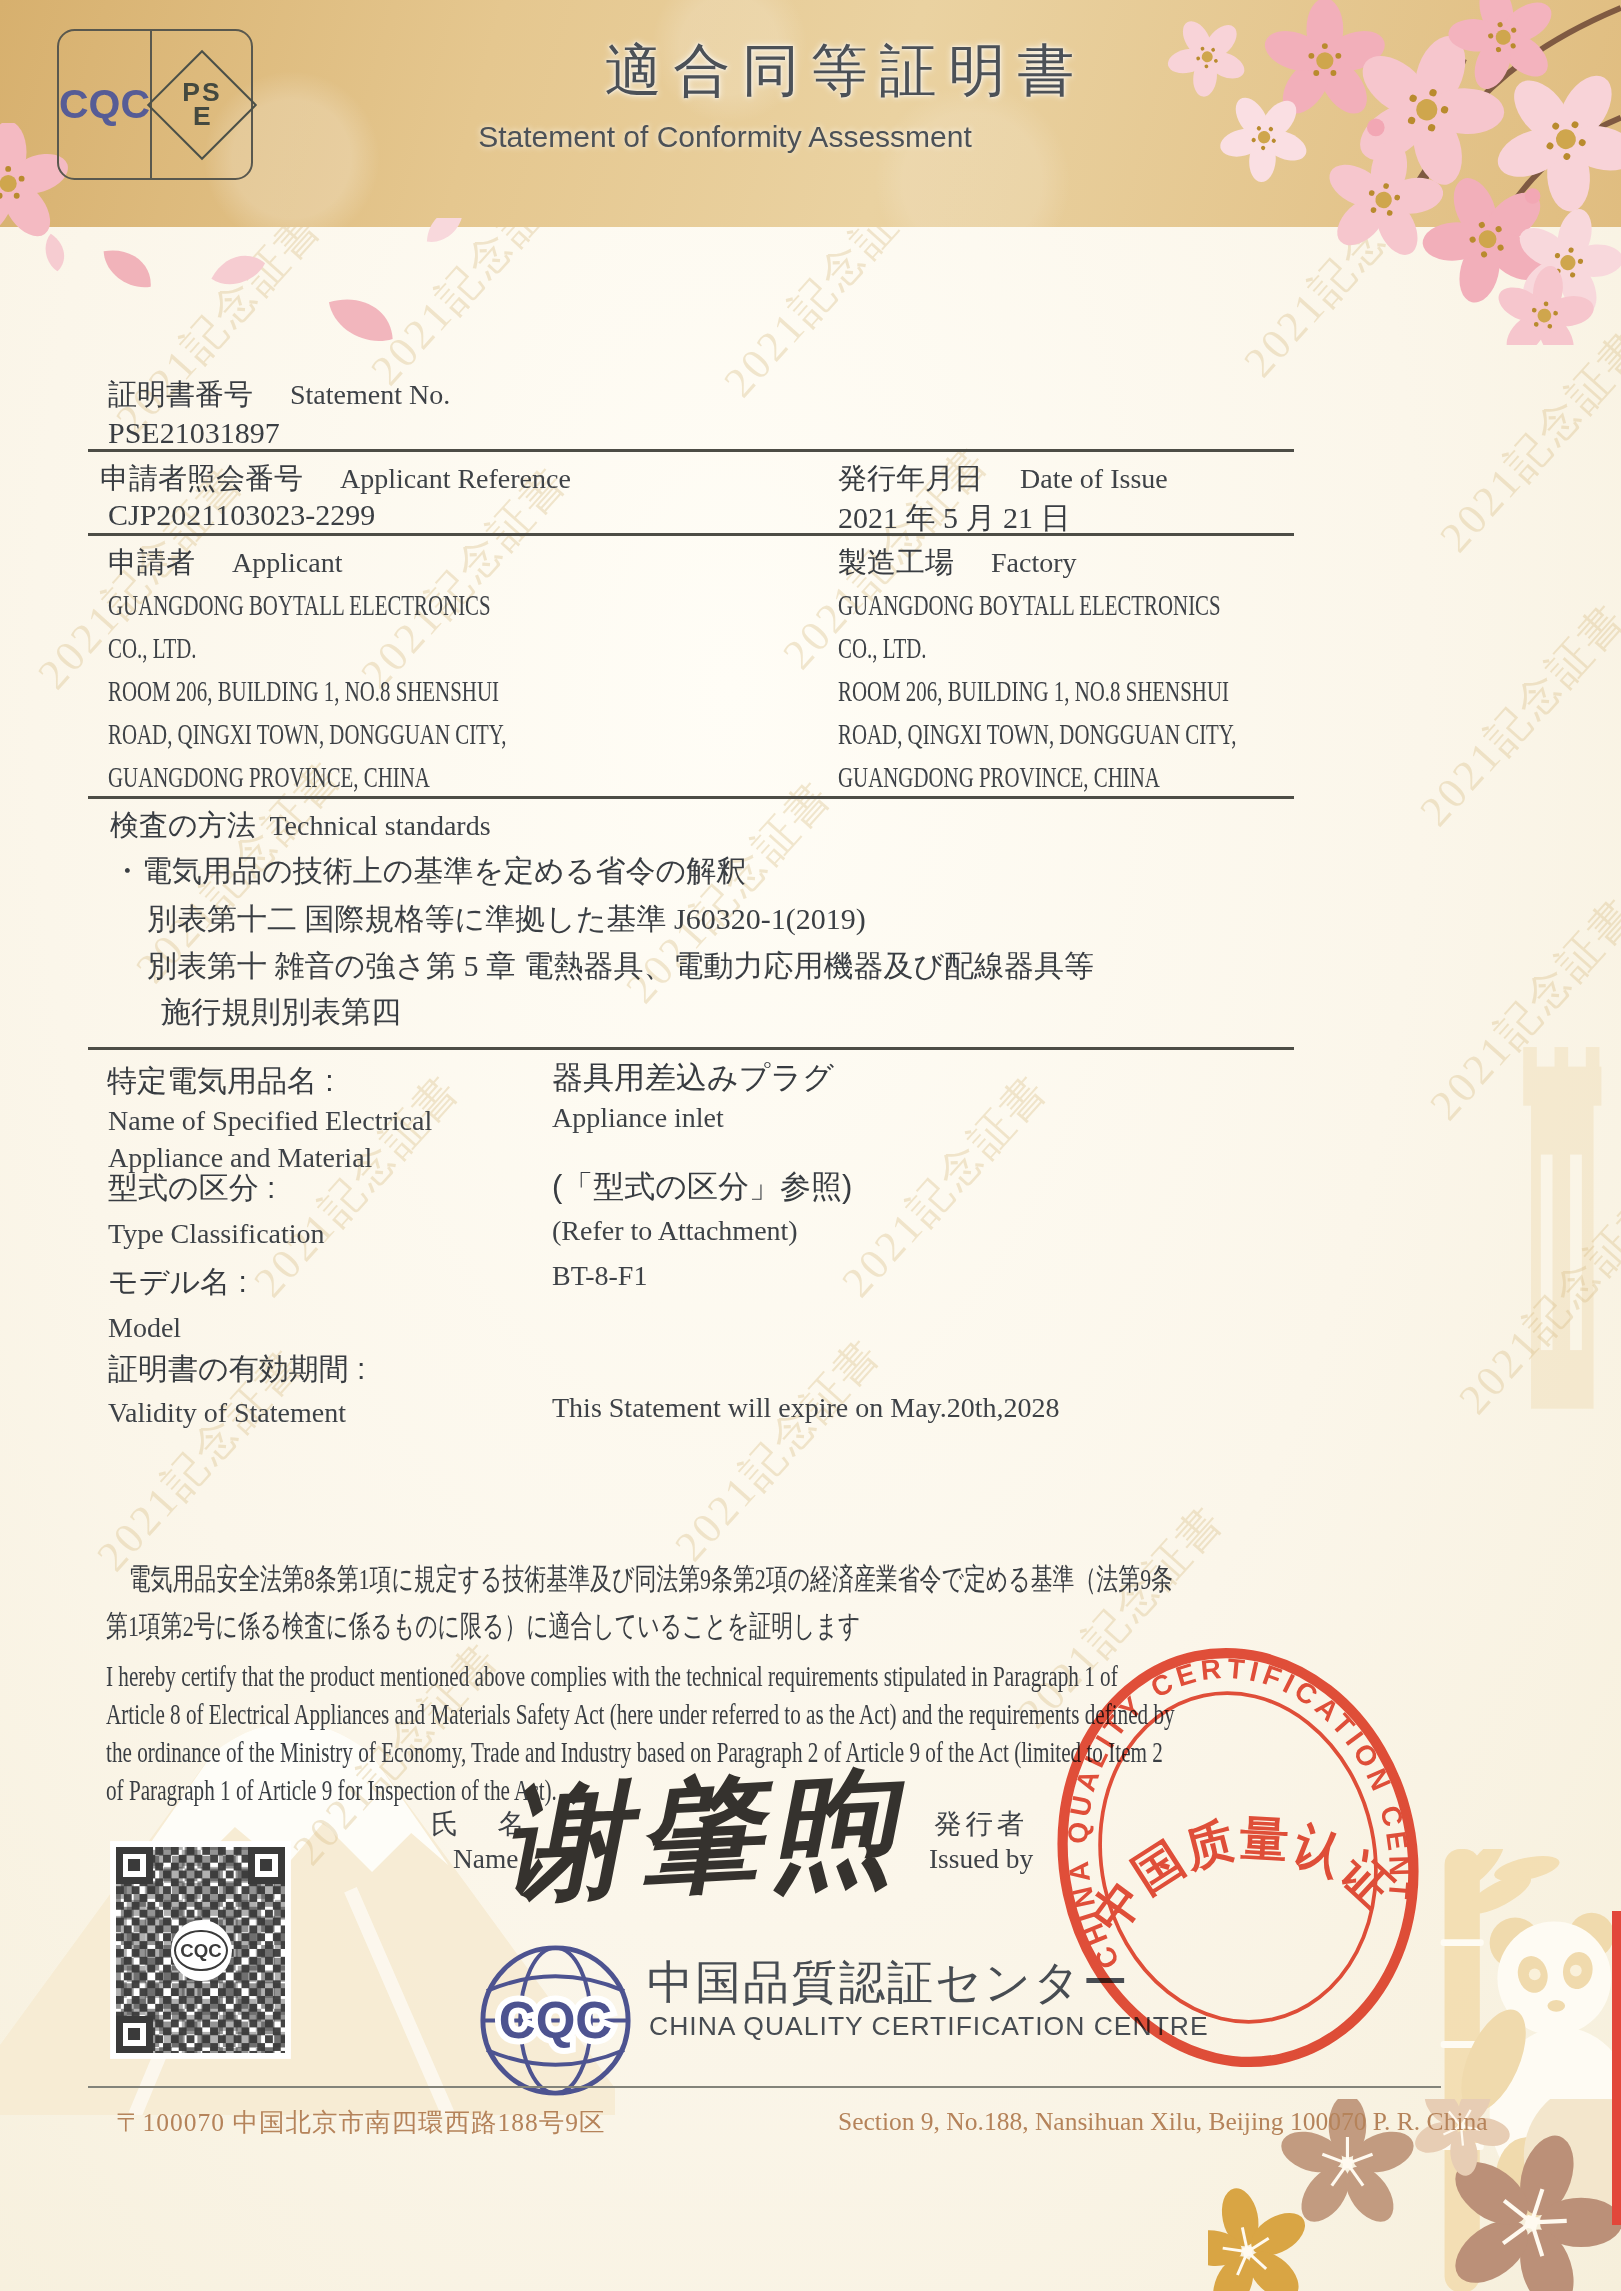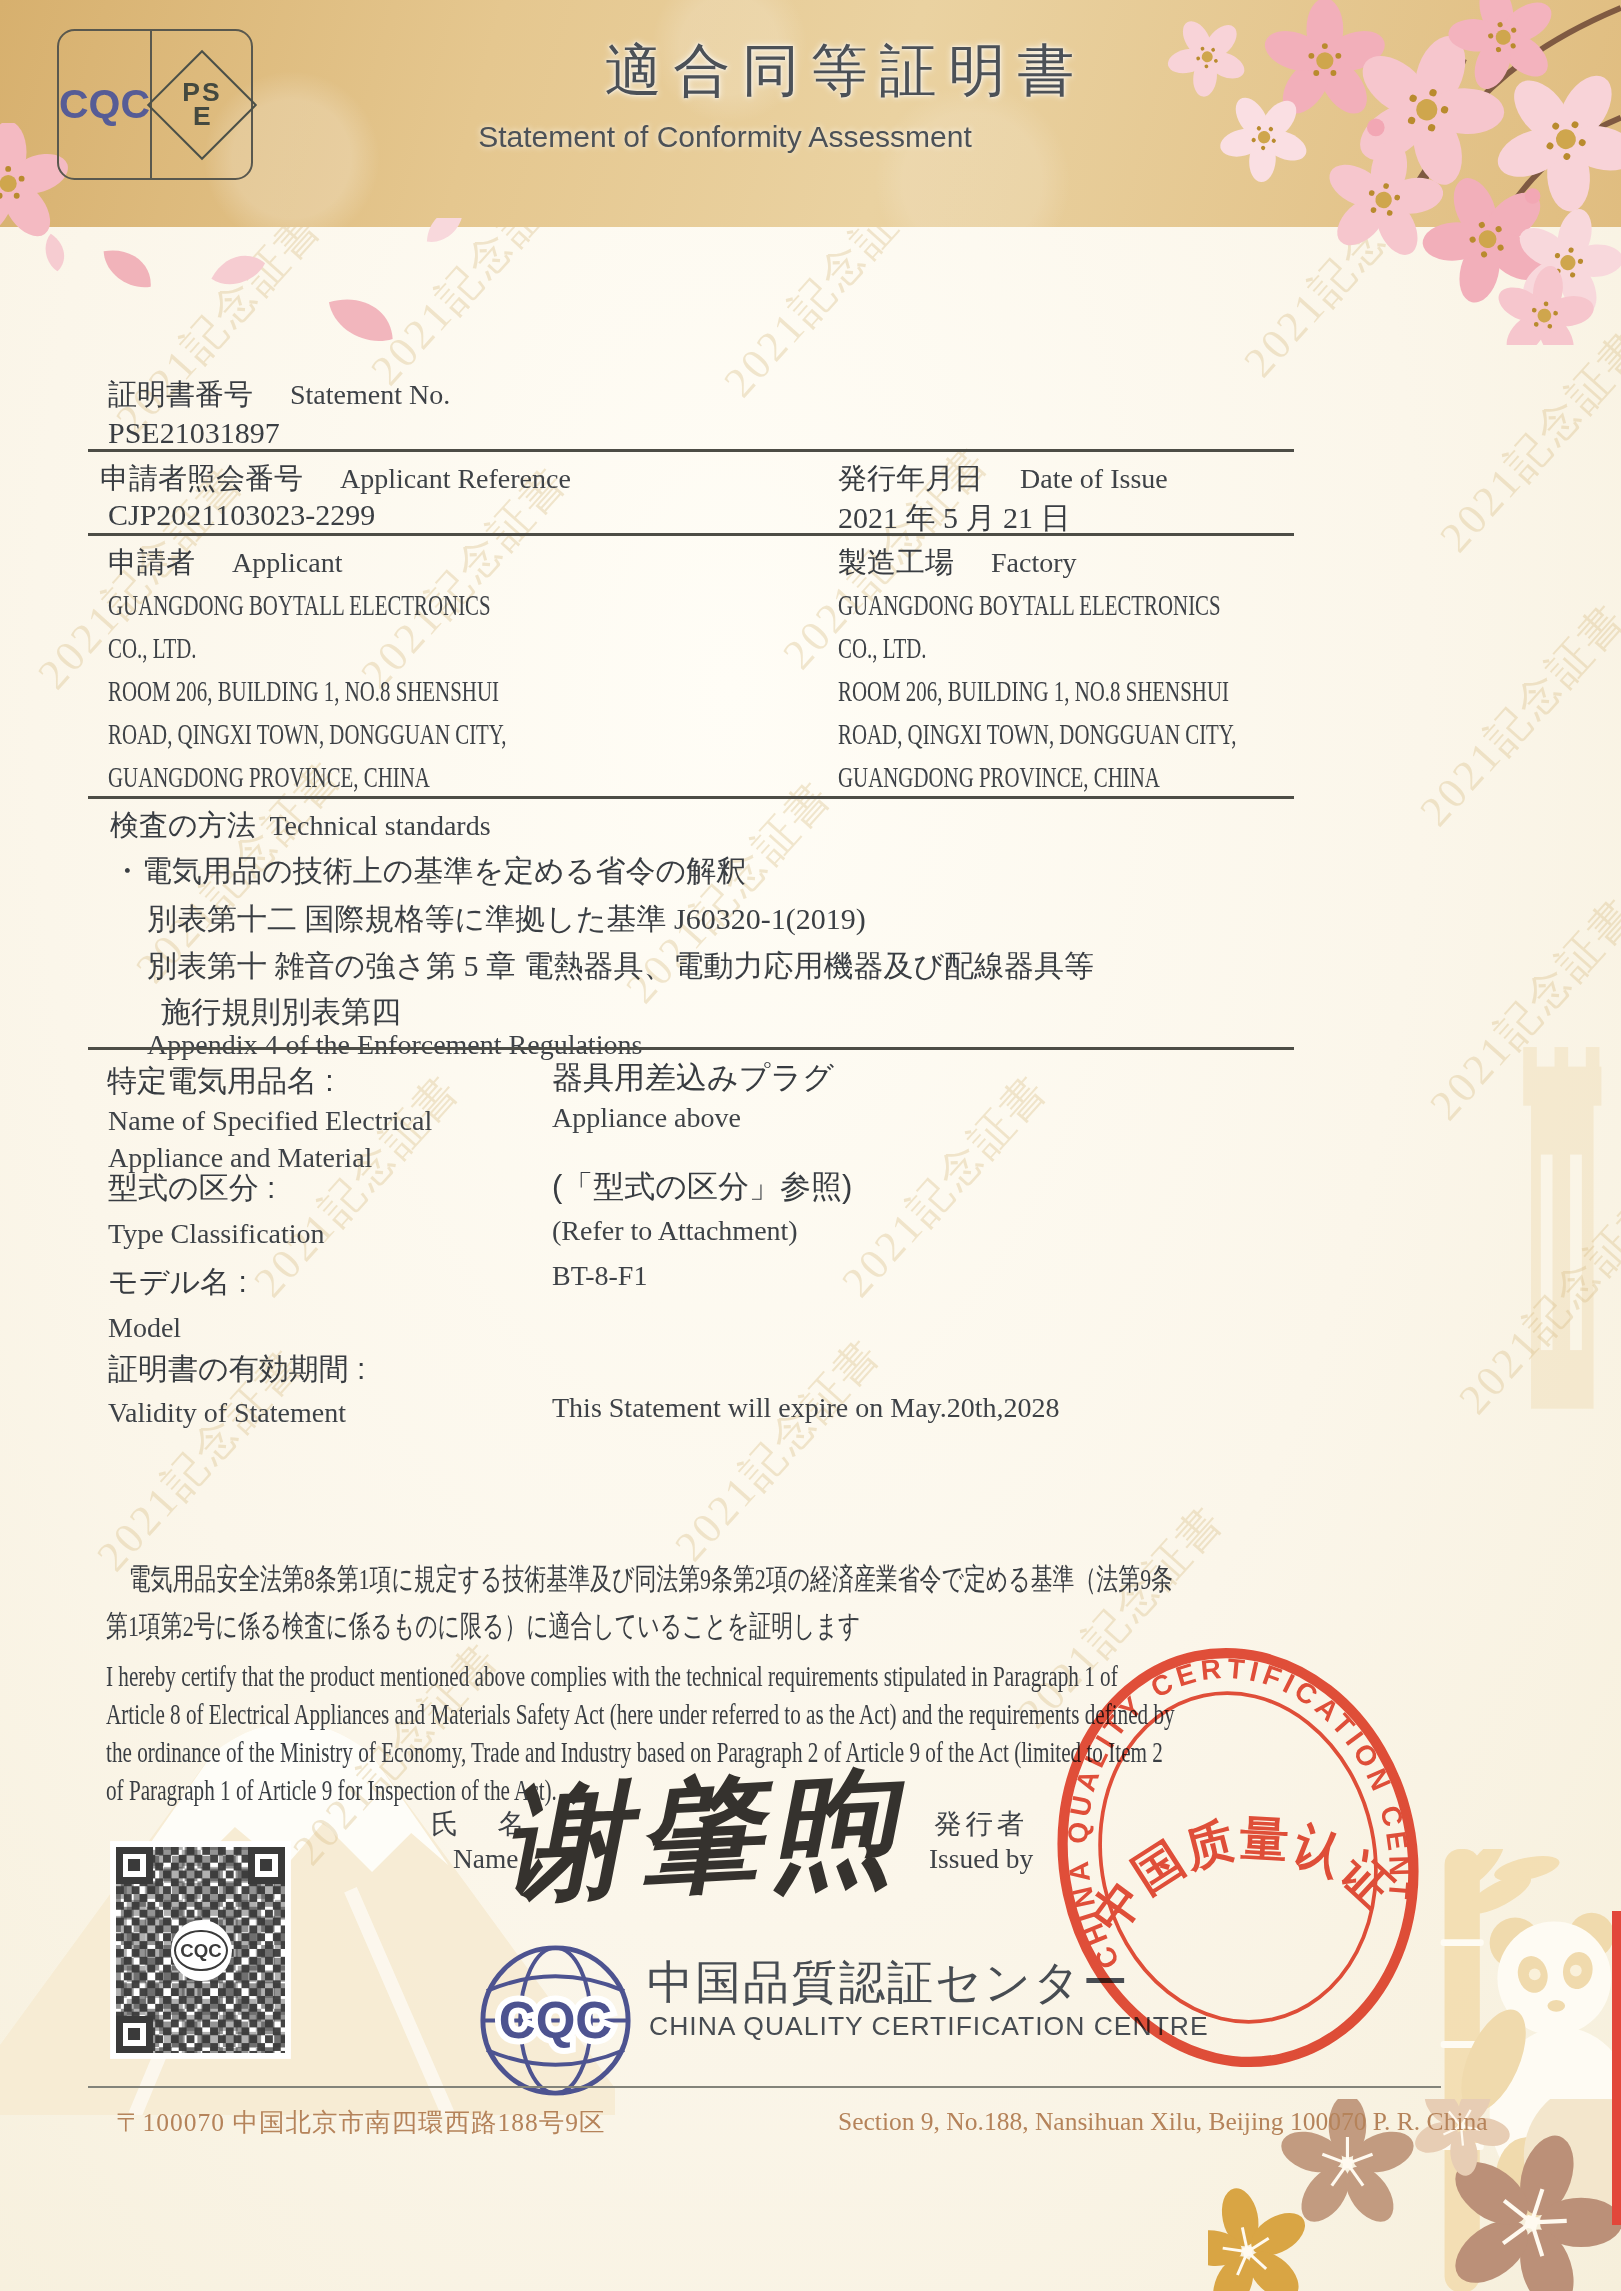--- a/index.html
+++ b/index.html
@@ -294,27 +294,26 @@
   </div>
   <div class="rule" style="top:796px"></div>
 
   <div class="abs z2 labline" style="left:110px;top:806px">
     <span class="jp-lab">検査の方法</span><span class="en-lab" style="margin-left:13.7px">Technical standards</span>
   </div>
   <div class="abs z2 std-jp" style="left:112px;top:851px">・電気用品の技術上の基準を定める省令の解釈</div>
   <div class="abs z2 std-jp" style="left:147px;top:899px">別表第十二  国際規格等に準拠した基準 J60320-1(2019)</div>
   <div class="abs z2 std-jp" style="left:147px;top:946px">別表第十  雑音の強さ第 5 章  電熱器具、電動力応用機器及び配線器具等</div>
   <div class="abs z2 std-jp" style="left:161px;top:992px">施行規則別表第四</div>
-  <div class="abs z2 prod-val-en" style="left:147px;top:1029px">Appendix 4 of the Enforcement Regulations</div>
   <div class="rule" style="top:1047px"></div>
 
   <div class="abs z2 prod-lab-jp" style="left:107px;top:1061px">特定電気用品名 :</div>
   <div class="abs z2 prod-lab-en" style="left:108px;top:1102px;width:338px">Name of Specified Electrical Appliance and Material</div>
   <div class="abs z2 prod-val-jp" style="left:552px;top:1057px">器具用差込みプラグ</div>
-  <div class="abs z2 prod-val-en" style="left:552px;top:1102px">Appliance above</div>
+  <div class="abs z2 prod-val-en" style="left:552px;top:1102px">Appliance inlet</div>
 
   <div class="abs z2 prod-lab-jp" style="left:108px;top:1168px">型式の区分 :</div>
   <div class="abs z2 prod-lab-en" style="left:108px;top:1215px">Type Classification</div>
   <div class="abs z2 prod-val-jp" style="left:552px;top:1166px">(「型式の区分」参照)</div>
   <div class="abs z2 prod-val-en" style="left:552px;top:1215px">(Refer to Attachment)</div>
 
   <div class="abs z2 prod-lab-jp" style="left:108px;top:1262px">モデル名 :</div>
   <div class="abs z2 prod-lab-en" style="left:108px;top:1309px">Model</div>
   <div class="abs z2 prod-val-en" style="left:552px;top:1260px">BT-8-F1</div>
 

